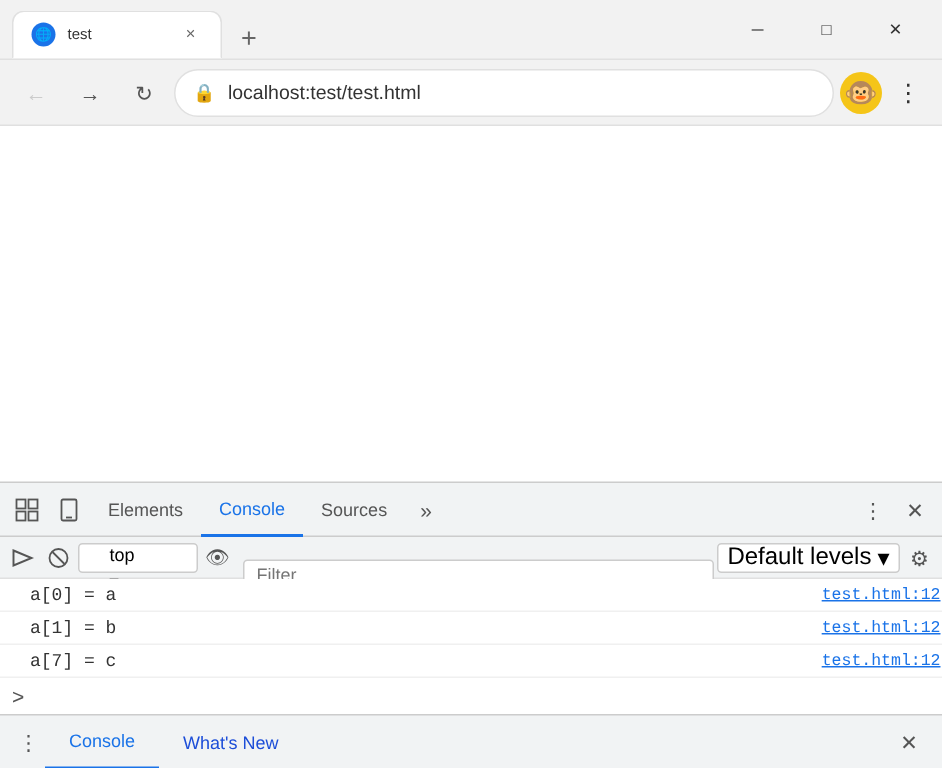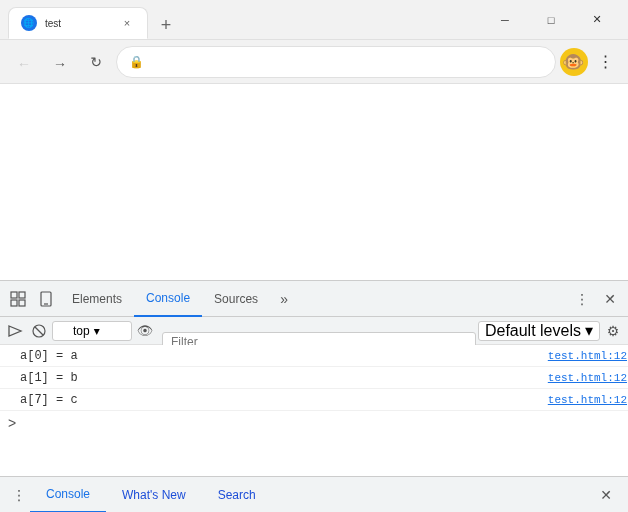--- a/index.html
+++ b/index.html
@@ -118,21 +118,21 @@
       flex: 1;
       background: #fff;
       min-height: 0;
     }
 
     
     .devtools {
       border-top: 1px solid #ccc;
       display: flex;
       flex-direction: column;
-      height: 232px;
+      height: 191px;
     }
     .devtools-tabs {
       background: #f1f3f4;
       height: 36px;
       display: flex;
       align-items: center;
       padding: 0 4px;
       border-bottom: 1px solid #ccc;
       gap: 0;
     }
@@ -179,30 +179,30 @@
       gap: 2px;
     }
     .ct-btn {
       width: 22px; height: 22px;
       display: flex; align-items: center; justify-content: center;
       border-radius: 3px;
       cursor: pointer; color: #555; font-size: 12px;
     }
     .console-context {
       display: flex;
-      align-items: center;
       background: #fff;
       border: 1px solid #ccc;
       border-radius: 3px;
       height: 20px;
       padding: 0 20px;
       gap: 4px;
       font-size: 12px;
       cursor: pointer;
       min-width: 80px;
+      flex-direction: column;
     }
     .filter-input {
       flex: 1;
       height: 20px;
       border: 1px solid #ccc;
       border-radius: 3px;
       padding: 0 8px;
       font-size: 12px;
       color: #333;
       background: #fff;
@@ -320,20 +320,21 @@
     <div class="win-btn close">✕</div>
   </div>
 </div>
 
 <div class="toolbar">
   <div class="nav-btn disabled">←</div>
   <div class="nav-btn">→</div>
   <div class="nav-btn">↻</div>
   <div class="address-bar">
     <span class="lock-icon">🔒</span>
+    <span class="url-text">localhost:test/test.html</span>
   </div>
   <div class="profile-icon">🐵</div>
   <div class="more-btn">⋮</div>
 </div>
 
 <div class="page-content"></div>
 
 <div class="devtools">
 
   <div class="devtools-tabs">
@@ -401,17 +402,16 @@
     </div>
     <div class="console-prompt">
       <span class="prompt-arrow">&gt;</span>
     </div>
   </div>
 
   <div class="bottom-tabbar">
     <div class="bt-more">⋮</div>
     <div class="bt-tab active">Console</div>
     <div class="bt-tab">What's New</div>
-    <div class="bt-tab">Search</div>
     <div class="bt-spacer"></div>
     <div class="bt-close">✕</div>
   </div>
 </div>
 
 </body></html>

